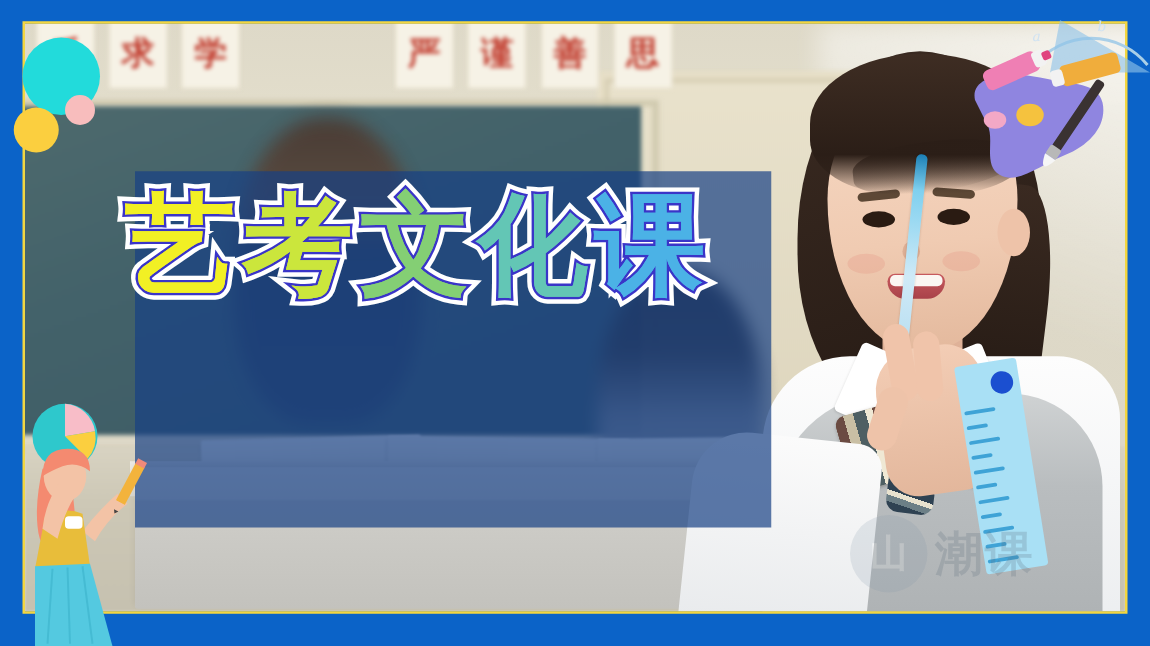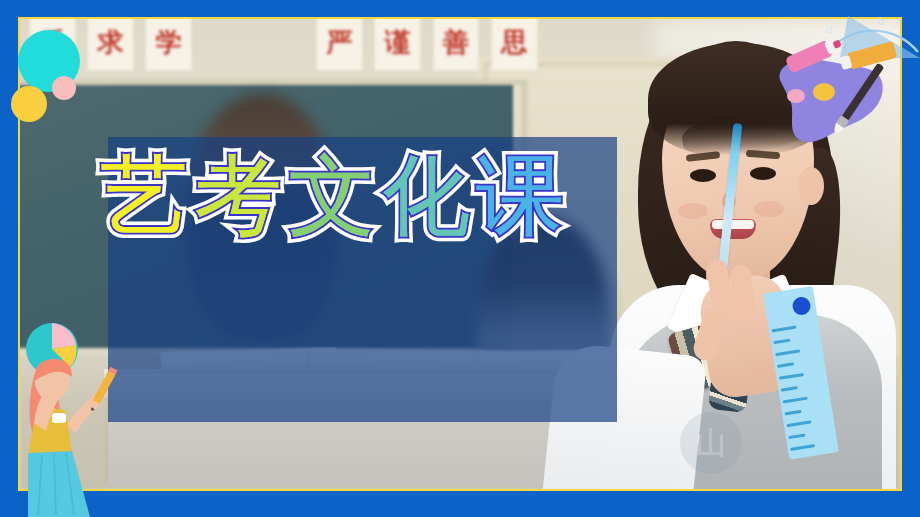--- a/index.html
+++ b/index.html
@@ -192,21 +192,21 @@
   
   .panel{
     position:absolute;left:88px;top:118px;width:509px;height:285px;
     background:rgba(23,64,133,.70);
     z-index:5;
   }
 
   
   .title{
     position:absolute;left:100px;top:152px;z-index:7;
-    font-size:88px;line-height:1;font-weight:400;letter-spacing:6px;
+    font-size:88px;line-height:1;font-weight:700;letter-spacing:6px;
     font-family:"DejaVu Sans","Liberation Sans",sans-serif;
     white-space:nowrap;
   }
   .title span{
     position:relative;display:inline-block;
     -webkit-text-stroke:11px #ffffff;
     paint-order:stroke fill;
     color:#fff;
   }
   .title span::after{
@@ -356,20 +356,21 @@
             <line x1="40" y1="140" x2="62" y2="140"></line>
             <line x1="40" y1="152" x2="54" y2="152"></line>
             <line x1="40" y1="164" x2="62" y2="164"></line>
           </g>
         </g>
       </svg>
     </div>
 
     <div class="watermark">
       <div class="wm-logo">山</div>
+      <div class="wm-text">潮课</div>
     </div>
 
   </div>
 
   <div class="frame-gold"></div>
 
   <div class="title">
     <span class="t0" data-ch="艺">艺</span><span class="t1" data-ch="考">考</span><span class="t2" data-ch="文">文</span><span class="t3" data-ch="化">化</span><span class="t4" data-ch="课">课</span>
   </div>
 

